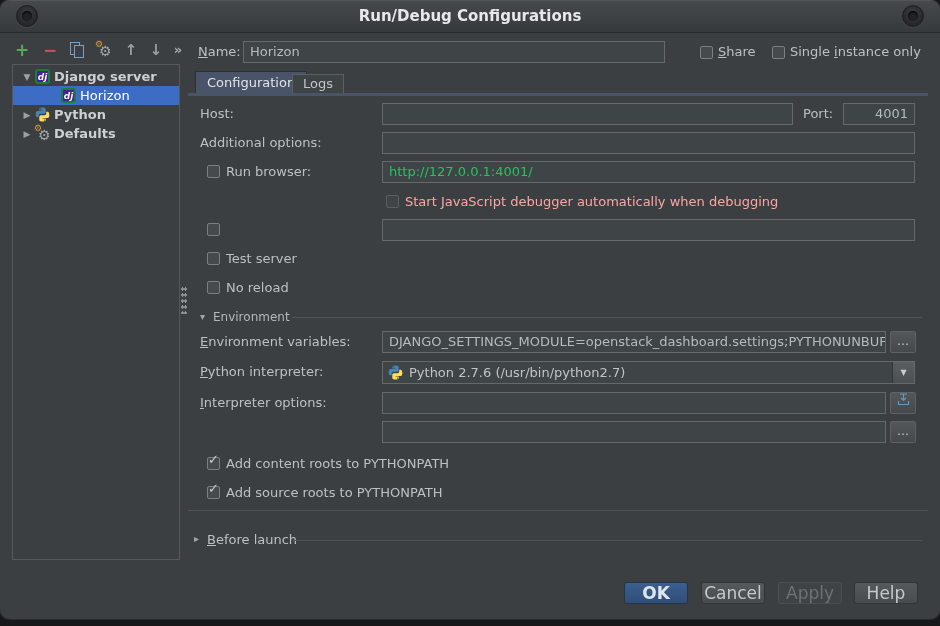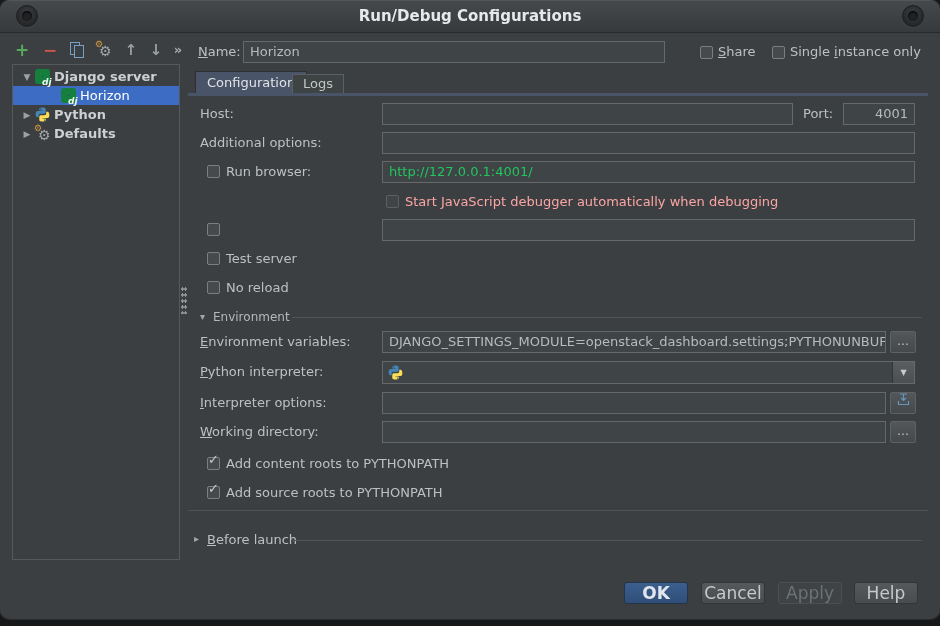--- a/index.html
+++ b/index.html
@@ -52,21 +52,21 @@
   
   .tree-panel { position:absolute; left:12px; top:64px; width:168px; height:496px;
     background:#3c3f41; border:1px solid #565859; padding-top:2px; }
   .trow { height:19px; display:flex; align-items:center; color:#ccd0d1; font-size:13px;
     font-weight:bold; white-space:nowrap; }
   .trow .arrow { width:12px; margin-left:8px; font-size:9px; color:#9ba0a2; font-weight:normal; text-align:center; }
   .trow.selected { background:#3c6cc4; color:#ffffff; font-weight:normal; }
   .trow.selected .indent { width:46px; }
   .ticon { width:15px; height:15px; margin:0 4px 0 2px; flex:0 0 15px; position:relative; }
   .dj-badge { display:block; width:15px; height:15px; border-radius:3px; background:#4c1d95;
-    border:7px solid #15803d; color:#eef7f1; font-size:9px; font-weight:bold; font-style:italic;
+    border:2px solid #15803d; color:#eef7f1; font-size:9px; font-weight:bold; font-style:italic;
     text-align:center; line-height:13px; }
   .wrench-icon .gear-big { left:3px; top:1px; }
   .wrench-icon .gear-small { left:-1px; top:-3px; }
   .splitter { position:absolute; left:181px; top:286px; width:6px; height:28px;
     background-image:radial-gradient(#919597 1px, transparent 1.2px); background-size:3px 6px; }
 
   
   .tab-sel { position:absolute; left:195px; top:71px; height:22px; padding:0 11px;
     background:#4a5468; border:1px solid #2d2f31; border-bottom:none; color:#e0e3e5;
     font-size:13px; line-height:21px; }
@@ -210,33 +210,33 @@
   <div class="small-btn" style="left:890px; top:331px;">…</div>
 
   <div class="lbl" style="left:200px; top:361px;"><span></span><span class="mn">P</span><span>ython interpreter:</span></div>
   <div class="combo">
     <span class="py">
       <svg width="15" height="15" viewBox="0 0 14 14">
           <path d="M6.9.4C3.8.4 4 1.8 4 1.8v1.5h3v.4H2.7S.6 3.5.6 6.6c0 3.1 1.8 3 1.8 3h1.1V8.1s-.1-1.8 1.8-1.8h3s1.7.1 1.7-1.6V2.1S10.3.4 6.9.4zM5.2 1.2a.6.6 0 1 1 0 1.2.6.6 0 0 1 0-1.2z" fill="#4584b6"></path>
           <path d="M7.1 13.6c3.1 0 2.9-1.4 2.9-1.4v-1.5H7v-.4h4.3s2.1.2 2.1-2.9c0-3.1-1.8-3-1.8-3h-1.1v1.5s.1 1.8-1.8 1.8h-3s-1.7-.1-1.7 1.6v2.6s-.3 1.7 3.1 1.7zm1.7-.8a.6.6 0 1 1 0-1.2.6.6 0 0 1 0 1.2z" fill="#ffde57"></path>
         </svg>
     </span>
+    <span class="ctext">Python 2.7.6 (/usr/bin/python2.7)</span>
     <span class="drop">▼</span>
   </div>
 
   <div class="lbl" style="left:200px; top:392px;"><span></span><span class="mn">I</span><span>nterpreter options:</span></div>
   <div class="field" style="left:382px; top:392px; width:504px;"></div>
   <div class="small-btn" style="left:890px; top:392px;">
     <svg width="13" height="13" viewBox="0 0 13 13">
         <path d="M3 1h7M6.5 1v6M4 5l2.5 2.5L9 5" stroke="#6897bb" fill="none" stroke-width="1.2"></path>
         <path d="M1.5 8v3.5h10V8" stroke="#6897bb" fill="none" stroke-width="1.2"></path>
       </svg>
   </div>
 
-  <div class="lbl" style="left:200px; top:421px;"><span></span><span class="mn">W</span><span>orking directory:</span></div>
   <div class="field" style="left:382px; top:421px; width:504px;"></div>
   <div class="small-btn" style="left:890px; top:421px;">…</div>
 
   <div class="cb" style="left:207px; top:457px;">
       <span class="check">✓</span>
     </div>
   <div class="lbl" style="left:226px; top:453px;">Add content roots to PYTHONPATH</div>
   <div class="cb" style="left:207px; top:486px;">
       <span class="check">✓</span>
     </div>

